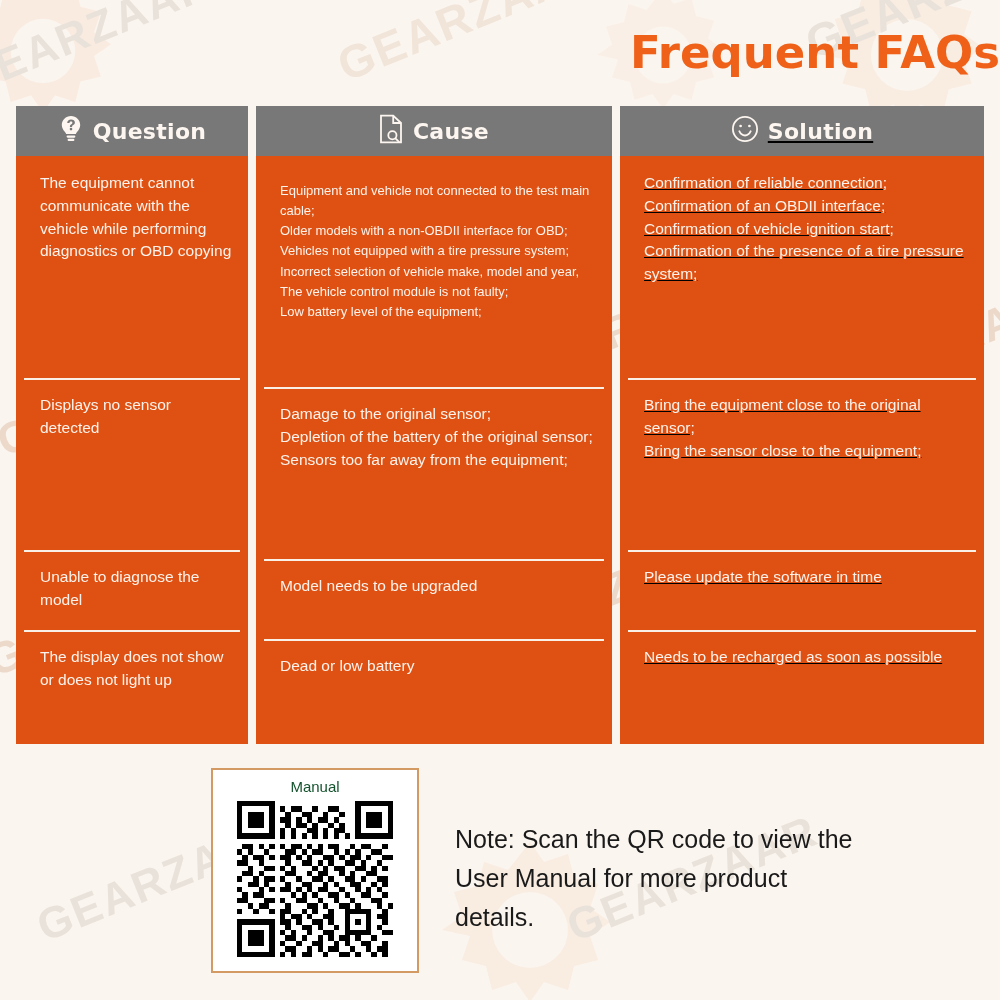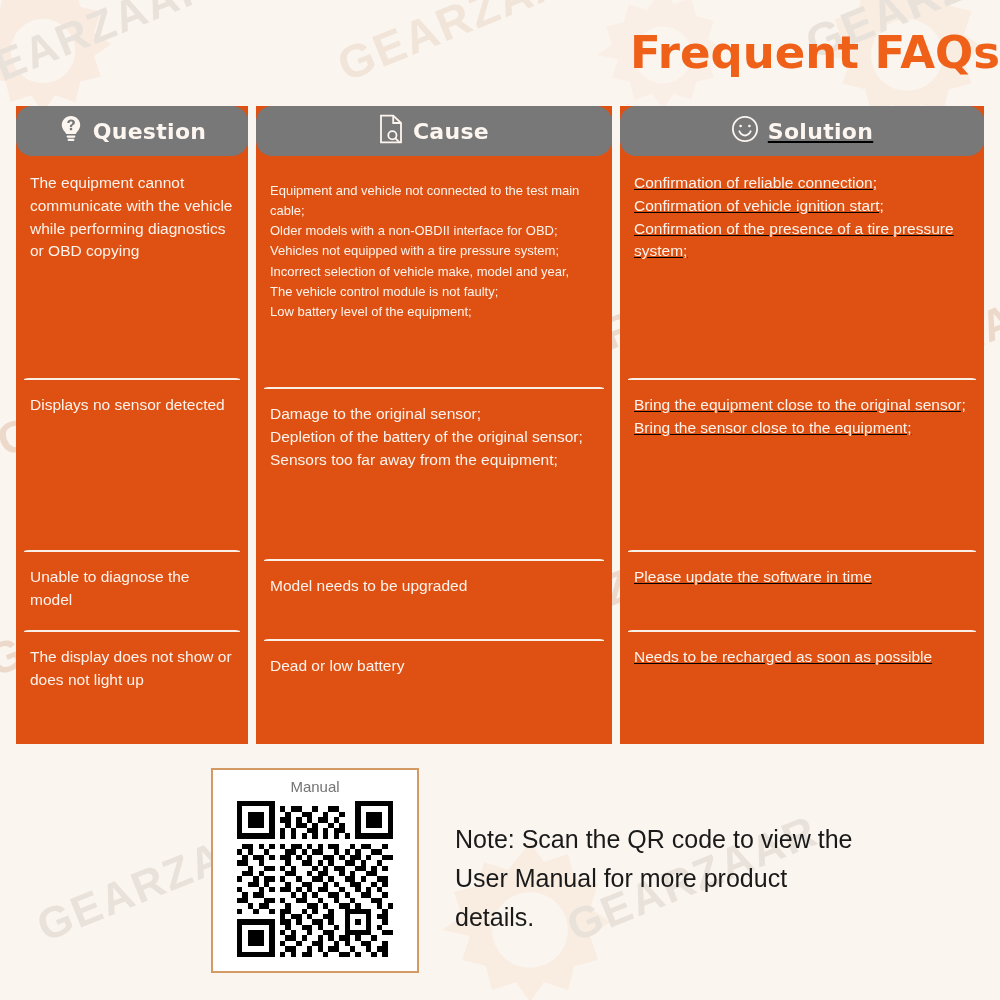--- a/index.html
+++ b/index.html
@@ -73,45 +73,43 @@
   .col-s { width:364px;text-decoration:underline; }
 
   .col-head {
     height:50px;
     background:#787878;
     display:flex;
     align-items:center;
     justify-content:center;
     gap:9px;
     flex:0 0 auto;
-    border-radius:16px;
   }
   .head-label {
     color:#fdf6f0;
     font-size:22px;
     font-weight:bold;
     font-family:"DejaVu Sans", sans-serif;
     letter-spacing:.3px;
   }
   .head-icon { display:block; }
 
   .col-body {
     flex:1 1 auto;
     display:flex;
     flex-direction:column;
     background:#de5113;
   }
 
   .cell {
     position:relative;
-    padding:16px 14px 8px 14px;
+    padding:16px 14px 8px 24px;
     color:#fdf3ec;
     line-height:1.47;
     overflow:hidden;
-    border-radius:13px;
   }
   .cell + .cell::before {
     content:"";
     position:absolute;
     left:8px; right:8px; top:0;
     height:2px;
     background:#fbf0e6;
   }
 
   .r1 { height:222px; }
@@ -137,21 +135,21 @@
   #qr-card {
     margin-left:211px;
     width:208px;
     background:#ffffff;
     border:2px solid #d39a63;
     padding:8px 10px 14px 10px;
     text-align:center;
   }
   #qr-title {
     font-size:15px;
-    color:#737373;
+    color:#14532d;
     margin-bottom:6px;
     font-family:"Liberation Sans", sans-serif;
   }
   #qr-code { display:block; margin:0 auto; }
 
   #note {
     margin-left:36px;
     margin-top:52px;
     width:400px;
     font-size:25px;
@@ -279,20 +277,21 @@
             <circle cx="9.6" cy="11" r="1.35" fill="#fdf6f0"></circle>
             <circle cx="18.4" cy="11" r="1.35" fill="#fdf6f0"></circle>
             <path d="M8.3 16.2c1.3 2.9 3.3 4.3 5.7 4.3s4.4-1.4 5.7-4.3" fill="none" stroke="#fdf6f0" stroke-width="1.8" stroke-linecap="round"></path>
           </svg>
         </span>
         <span class="head-label">Solution</span>
       </div>
       <div class="col-body">
         <div class="cell r1 txt-lg">
           <p>Confirmation of reliable connection;</p>
+          <p>Confirmation of an OBDII interface;</p>
           <p>Confirmation of vehicle ignition start;</p>
           <p>Confirmation of the presence of a tire pressure system;</p>
         </div>
         <div class="cell r2 txt-lg">
           <p>Bring the equipment close to the original sensor;</p>
           <p>Bring the sensor close to the equipment;</p>
         </div>
         <div class="cell r3 txt-lg">
           <p>Please update the software in time</p>
         </div>

